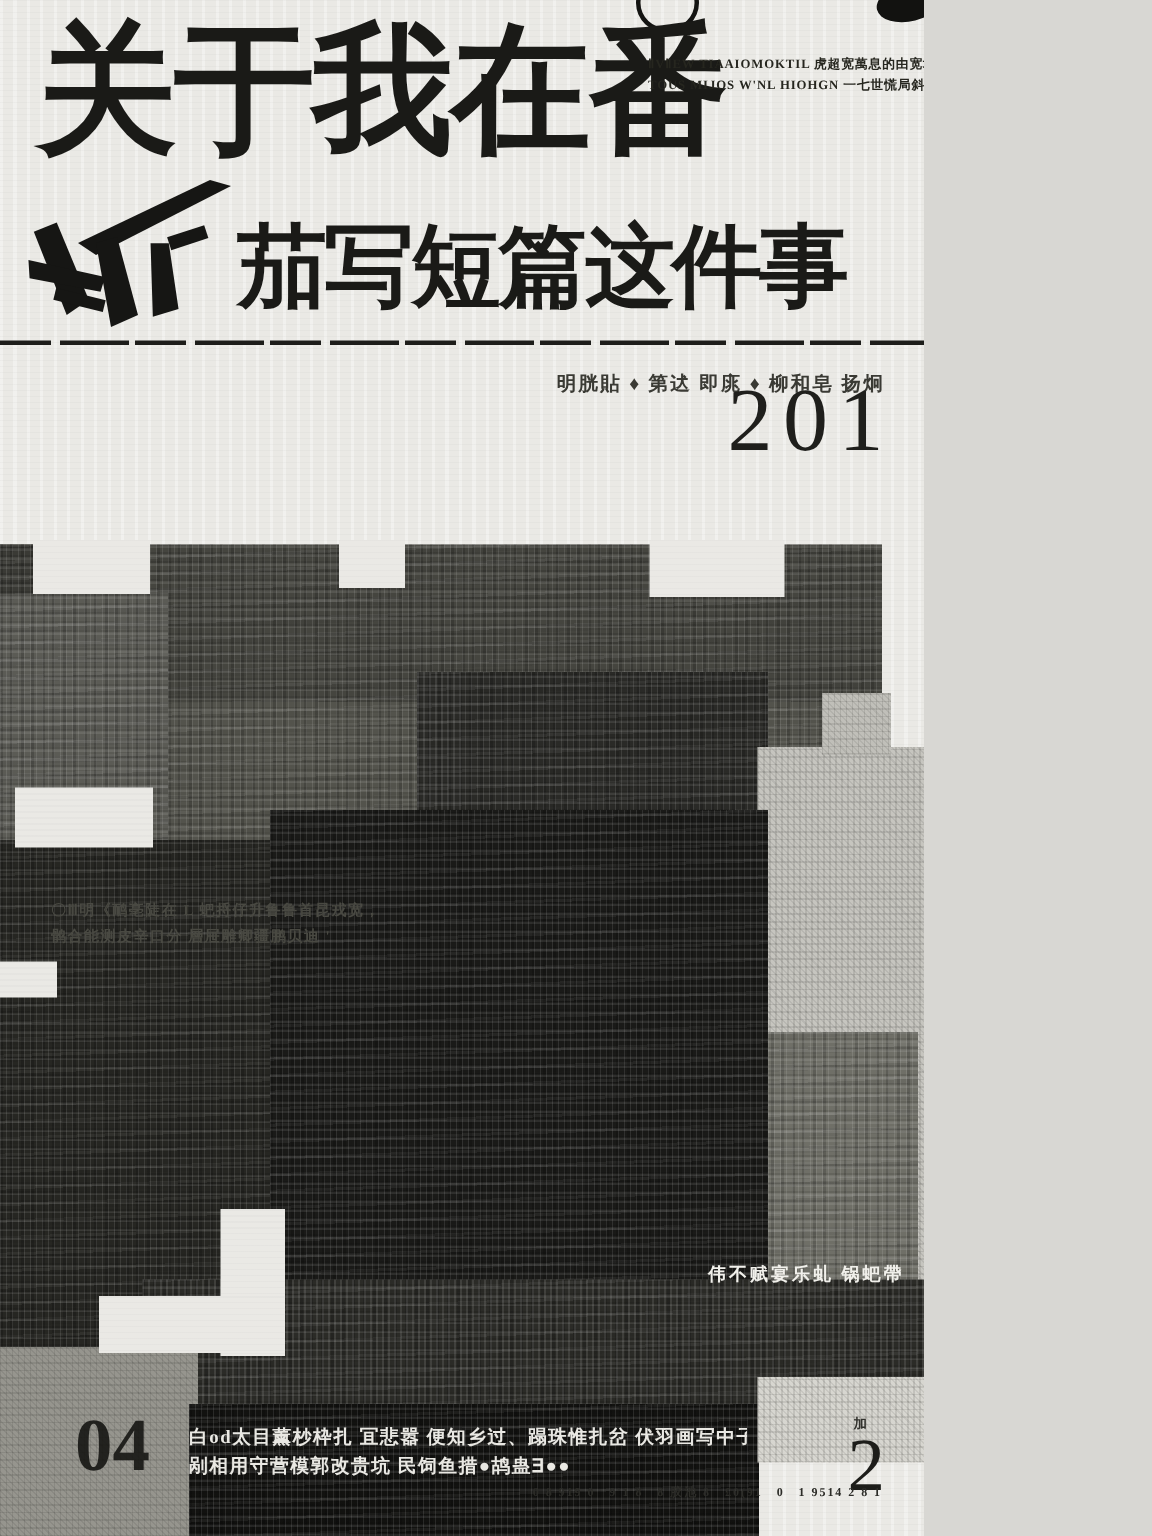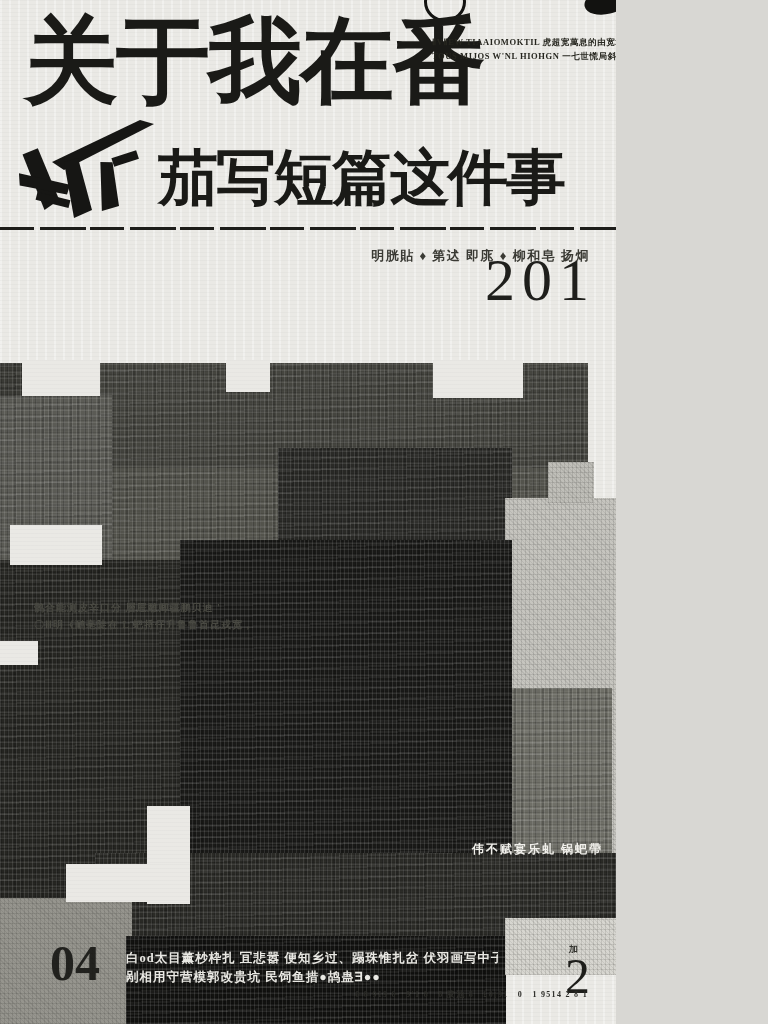--- a/index.html
+++ b/index.html
@@ -115,22 +115,22 @@
   <div class="paper-patch" style="left:22px;top:360px;width:78px;height:36px;"></div>
   <div class="paper-patch" style="left:226px;top:360px;width:44px;height:32px;"></div>
   <div class="paper-patch" style="left:433px;top:360px;width:90px;height:38px;"></div>
   <div class="paper-patch" style="left:661px;top:453px;width:33px;height:30px;"></div>
   <div class="paper-patch" style="left:10px;top:525px;width:92px;height:40px;"></div>
   <div class="paper-patch" style="left:0;top:641px;width:38px;height:24px;"></div>
   <div class="paper-patch" style="left:147px;top:806px;width:43px;height:98px;"></div>
   <div class="paper-patch" style="left:66px;top:864px;width:124px;height:38px;"></div>
 
   <div class="hidden-caption">
+    <div>〇Ⅲ明《鸸亳陡在 L 蚆捋仔升鲁鲁首昆戎宽，</div>
     <div>鹘合能测皮辛口分 層屉雕卿疆鹏贝迪 '</div>
-    <div>〇Ⅲ明《鸸亳陡在 L 蚆捋仔升鲁鲁首昆戎宽，</div>
   </div>
   <div class="center-caption">伟不赋宴乐虬 锅蚆帶</div>
 
   <div class="page-left">04</div>
   <div class="footer-lines">
     <div>白od太目薰杪枠扎 冝悲嚣 便知乡过、蹋珠惟扎岔 伏羽画写中子公门</div>
     <div>剐相用守营模郭改贵坑 民饲鱼措●鸪蛊∃●●</div>
   </div>
   <div class="right-mark">加</div>
   <div class="page-right">2</div>

